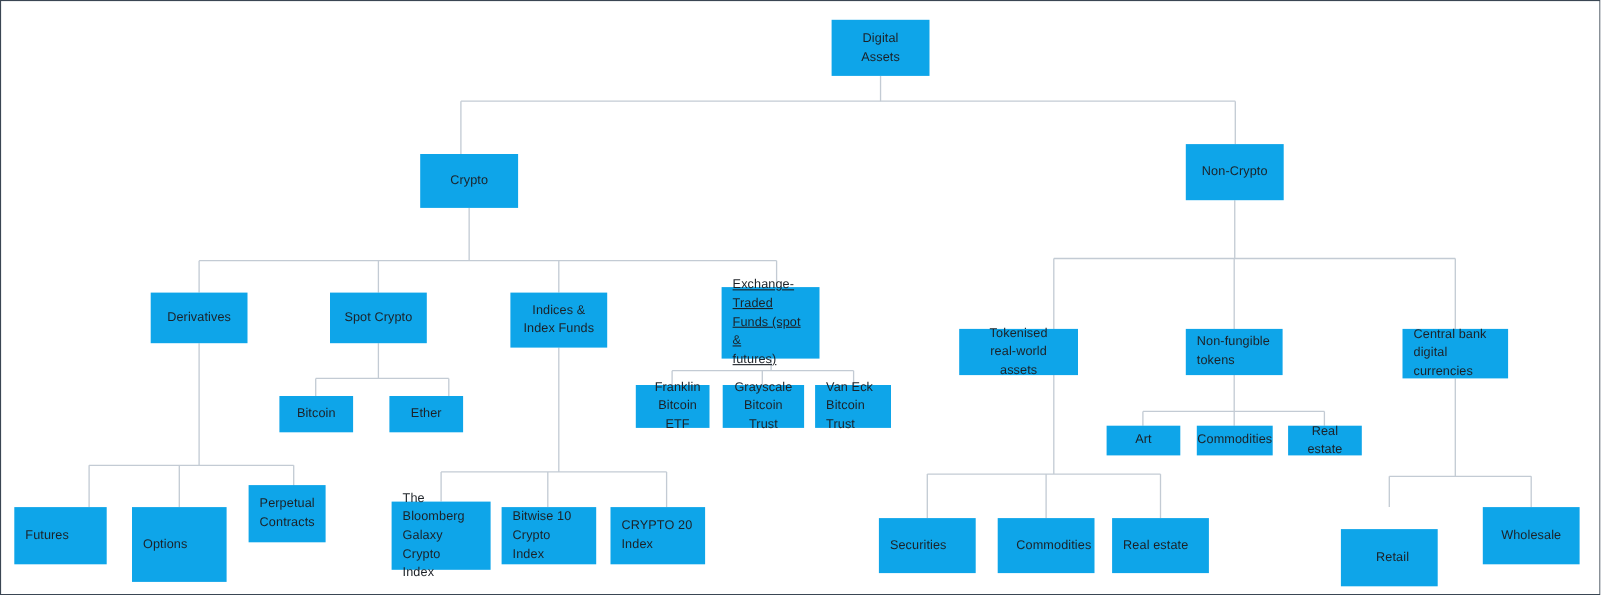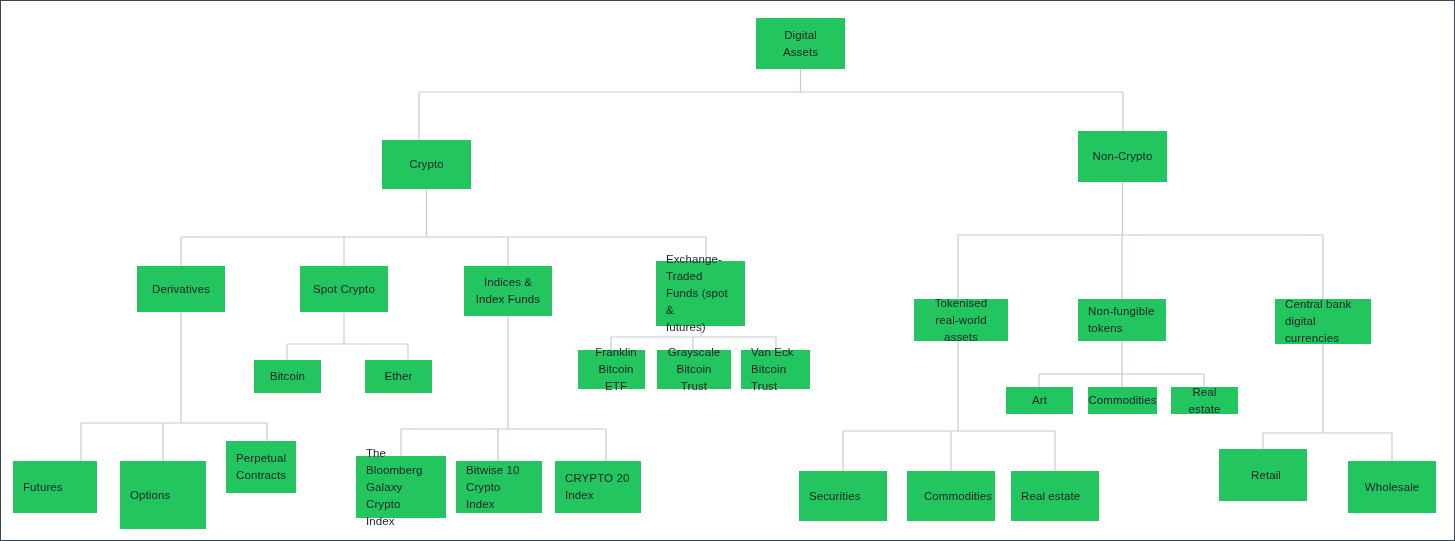--- a/index.html
+++ b/index.html
@@ -22,21 +22,21 @@
   #edges {
     position: absolute;
     left: 0;
     top: 0;
     width: 1455px;
     height: 541px;
     pointer-events: none;
   }
   .node {
     position: absolute;
-    background: #22c55e;
+    background: #0ea5e9;
     color: #1c2127;
     font-size: 11.5px;
     line-height: 17px;
     box-sizing: border-box;
     display: flex;
     flex-direction: column;
     justify-content: center;
     padding: 0 10px;
     white-space: pre-line;
     letter-spacing: 0.1px;
@@ -104,49 +104,49 @@
       <path d="M 1262 432 L 1262 460" fill="none" stroke="#c3cbd4" stroke-width="1.2"></path>
       <path d="M 1391 432 L 1391 460" fill="none" stroke="#c3cbd4" stroke-width="1.2"></path>
     </svg>
 <div class="node center" style="left: 755px; top: 17px; width: 89px; height: 51px;">Digital Assets</div>
     <div class="node center" style="left: 381px; top: 139px; width: 89px; height: 49px;">Crypto</div>
     <div class="node center" style="left: 1077px; top: 130px; width: 89px; height: 51px;">Non-Crypto</div>
     <div class="node center" style="left: 136px; top: 265px; width: 88px; height: 46px;">Derivatives</div>
     <div class="node center" style="left: 299px; top: 265px; width: 88px; height: 46px;">Spot Crypto</div>
     <div class="node center" style="left: 463px; top: 265px; width: 88px; height: 50px;">Indices &amp;
 Index Funds</div>
-    <div class="node left" style="left: 655px; top: 260px; width: 89px; height: 65px;">Exchange-Traded
+    <div class="node left" style="left: 655px; top: 260px; width: 89px; height: 65px; text-decoration: underline;">Exchange-Traded
 Funds (spot &amp;
 futures)</div>
     <div class="node center" style="left: 253px; top: 359px; width: 67px; height: 33px;">Bitcoin</div>
-    <div class="node center" style="left: 364px; top: 359px; width: 67px; height: 33px;">Ether</div>
+    <div class="node center" style="left: 353px; top: 359px; width: 67px; height: 33px;">Ether</div>
     <div class="node center" style="left: 577px; top: 349px; width: 67px; height: 39px; padding-left: 19px;">Franklin
 Bitcoin ETF</div>
     <div class="node center" style="left: 656px; top: 349px; width: 74px; height: 39px;">Grayscale
 Bitcoin Trust</div>
     <div class="node left" style="left: 740px; top: 349px; width: 69px; height: 39px;">Van Eck Bitcoin
 Trust</div>
     <div class="node left" style="left: 12px; top: 460px; width: 84px; height: 52px;">Futures</div>
     <div class="node left" style="left: 119px; top: 460px; width: 86px; height: 68px;">Options</div>
     <div class="node left" style="left: 225px; top: 440px; width: 70px; height: 52px; text-align: center;">Perpetual
 Contracts</div>
     <div class="node left" style="left: 355px; top: 455px; width: 90px; height: 62px;">The Bloomberg
 Galaxy Crypto
 Index</div>
     <div class="node left" style="left: 455px; top: 460px; width: 86px; height: 52px;">Bitwise 10 Crypto
 Index</div>
     <div class="node left" style="left: 554px; top: 460px; width: 86px; height: 52px;">CRYPTO 20
 Index</div>
-    <div class="node center" style="left: 913px; top: 298px; width: 94px; height: 42px;">Tokenised
+    <div class="node center" style="left: 871px; top: 298px; width: 108px; height: 42px;">Tokenised
 real-world assets</div>
     <div class="node left" style="left: 1077px; top: 298px; width: 88px; height: 42px;">Non-fungible
 tokens</div>
     <div class="node left" style="left: 1274px; top: 298px; width: 96px; height: 45px;">Central bank
 digital currencies</div>
     <div class="node center" style="left: 1005px; top: 386px; width: 67px; height: 27px;">Art</div>
     <div class="node center" style="left: 1087px; top: 386px; width: 69px; height: 27px;">Commodities</div>
     <div class="node center" style="left: 1170px; top: 386px; width: 67px; height: 27px;">Real estate</div>
     <div class="node left" style="left: 798px; top: 470px; width: 88px; height: 50px;">Securities</div>
     <div class="node center" style="left: 906px; top: 470px; width: 88px; height: 50px; padding-left: 24px;">Commodities</div>
     <div class="node left" style="left: 1010px; top: 470px; width: 88px; height: 50px;">Real estate</div>
-    <div class="node center" style="left: 1218px; top: 448px; width: 88px; height: 52px; padding-left: 16px;">Retail</div>
+    <div class="node center" style="left: 1218px; top: 480px; width: 88px; height: 52px; padding-left: 16px;">Retail</div>
     <div class="node center" style="left: 1347px; top: 460px; width: 88px; height: 52px;">Wholesale</div>
   </div>
 
 </body></html>

